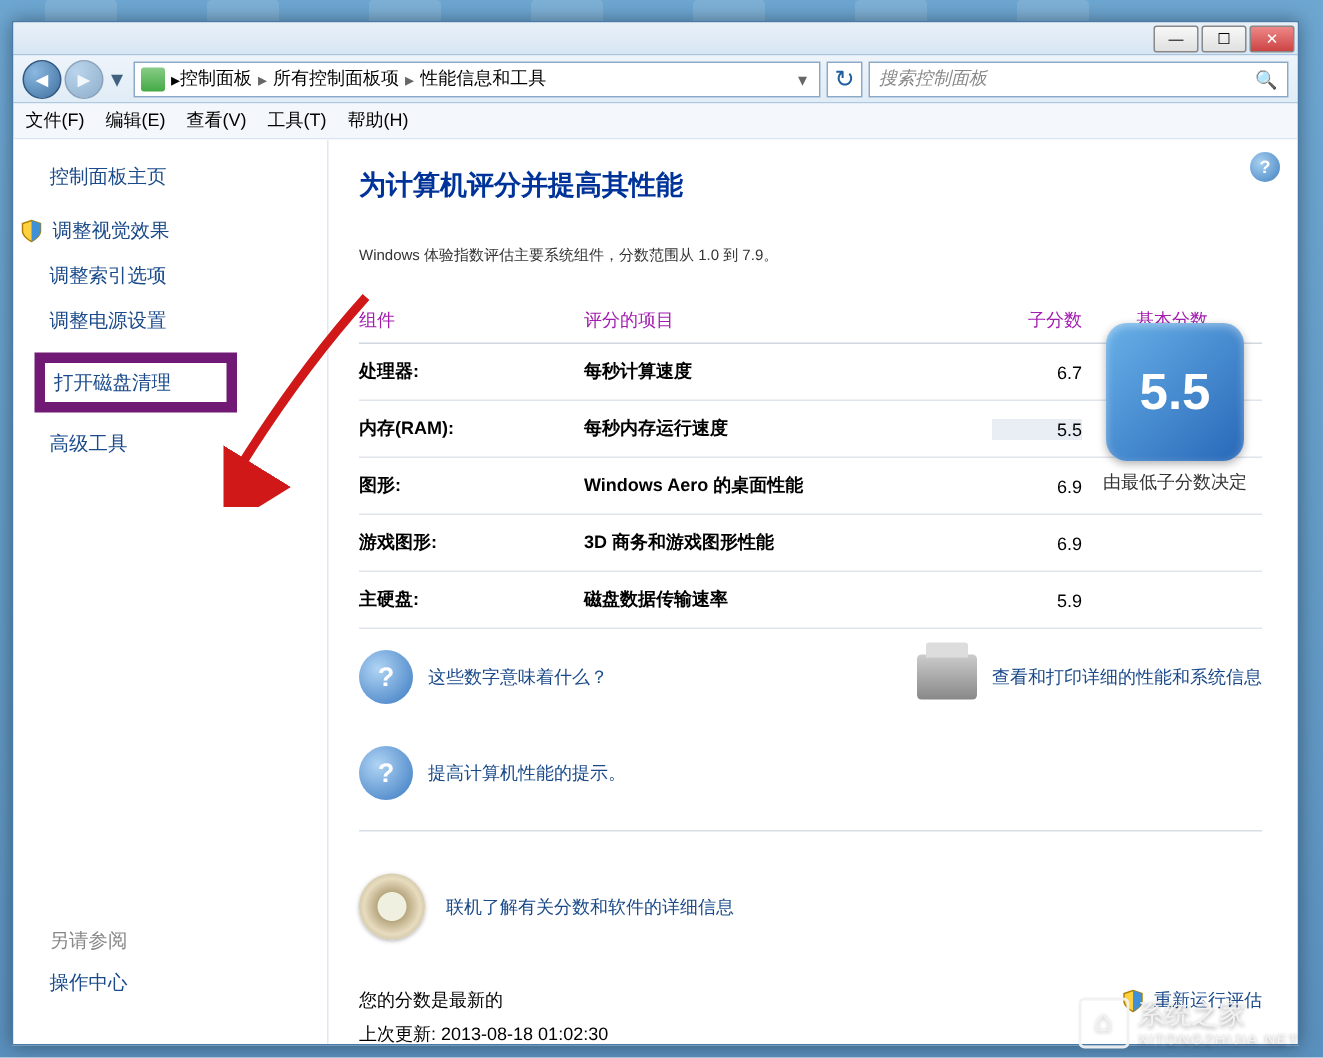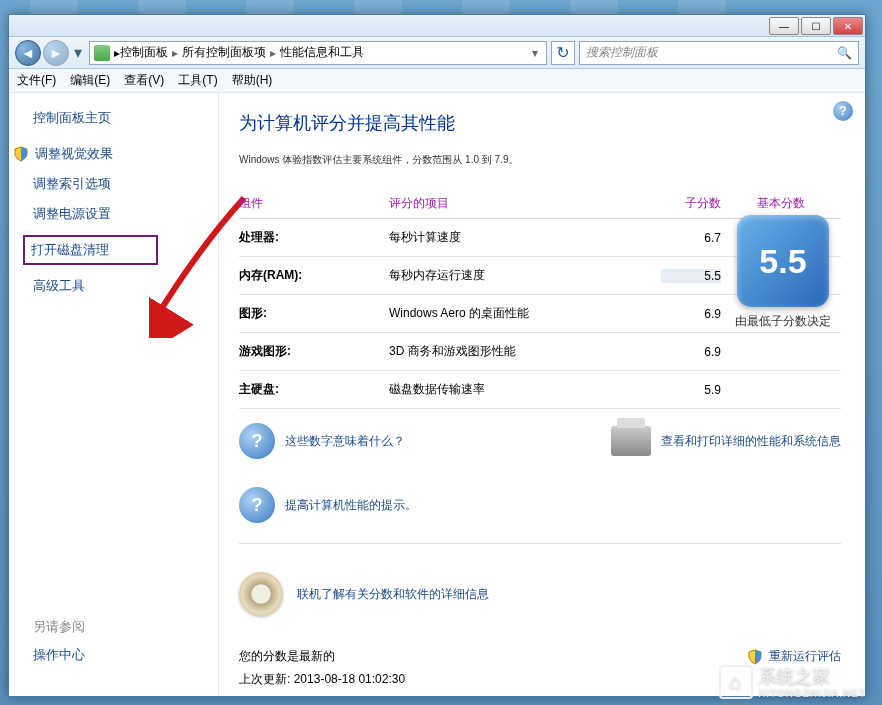--- a/index.html
+++ b/index.html
@@ -30,41 +30,41 @@
     
     .menubar { height: 24px; background: #f4f8fc; border-bottom: 1px solid #d8e4f0; display: flex; align-items: center; padding: 0 8px; font-size: 12px; gap: 14px; }
     .menubar span { cursor: pointer; }
     
     .body-area { flex: 1; display: flex; background: #fff; overflow: hidden; }
     
     .sidebar { width: 210px; background: #fff; border-right: 1px solid #e0e8f0; padding: 16px 0 32px 24px; font-size: 13px; position: relative; }
     .sidebar-title { color: #1a4a8a; margin-bottom: 18px; cursor: pointer; }
     .sidebar-item { display: flex; align-items: center; margin-bottom: 12px; color: #1a4a8a; cursor: pointer; }
     .sidebar-item .shield { width: 16px; height: 16px; margin-right: 6px; margin-left: -20px; }
-    .sidebar-item.highlighted { border: 2px solid #701a75; padding: 4px 6px; margin-left: -10px; margin-right: 60px; }
+    .sidebar-item.highlighted { border: 7px solid #701a75; padding: 4px 6px; margin-left: -10px; margin-right: 60px; }
     .sidebar-sec { position: absolute; bottom: 32px; left: 24px; color: #888; }
     .sidebar-sec .stitle { margin-bottom: 10px; }
     .sidebar-sec .slink { color: #1a4a8a; cursor: pointer; }
     
     .arrow-annotation { position: absolute; top: 95px; left: 140px; pointer-events: none; }
     
     .content { flex: 1; padding: 18px 24px 18px 20px; position: relative; overflow: auto; }
     .help-icon { position: absolute; top: 8px; right: 12px; width: 20px; height: 20px; border-radius: 50%; background: radial-gradient(circle at 35% 35%, #a8d0f0, #4080c0); color: #fff; display: flex; align-items: center; justify-content: center; font-size: 12px; font-weight: bold; cursor: pointer; }
-    .main-heading { color: #003399; font-size: 18px; font-weight: normal; margin-bottom: 18px; }
+    .main-heading { color: #003399; font-size: 18px; font-weight: bold; margin-bottom: 28px; }
     .sub-desc { font-size: 10px; color: #333; margin-bottom: 22px; }
     
     .score-table { width: 100%; font-size: 12px; }
     .score-header { display: flex; padding: 6px 0; border-bottom: 1px solid #d0d8e0; color: #a21caf; justify-content: center; }
     .col-comp { width: 150px; }
     .col-rated { flex: 1; }
     .col-sub { width: 60px; text-align: right; }
     .col-base { width: 120px; text-align: center; }
     .score-row { display: flex; padding: 10px 0; border-bottom: 1px solid #e0e4ec; align-items: center; }
     .score-row .cname { font-weight: bold; width: 150px; }
-    .score-row .cdesc { flex: 1; }
+    .score-row .cdesc { flex: 1; font-weight: bold; }
     .score-row .csub { width: 60px; text-align: right; }
     .score-row.highlight .csub { background: #e8eef4; }
     .score-base-box { position: absolute; right: 32px; top: 122px; width: 100px; text-align: center; }
     .base-badge { width: 92px; height: 92px; border-radius: 14px; background: linear-gradient(135deg, #68b0e8, #2868b8); display: flex; align-items: center; justify-content: center; color: #fff; font-size: 34px; font-weight: bold; margin: 0 auto 6px; box-shadow: inset 0 2px 6px rgba(255,255,255,0.4), 0 2px 6px rgba(0,0,0,0.3); }
     .base-caption { font-size: 12px; color: #333; font-family: Liberation Mono, monospace; }
     
     .links-row { display: flex; align-items: center; padding: 14px 0; gap: 10px; }
     .icon-circle { width: 36px; height: 36px; border-radius: 50%; background: radial-gradient(circle at 35% 35%, #b0d4f4, #3878c0); display: flex; align-items: center; justify-content: center; color: #fff; font-size: 18px; font-weight: bold; }
     .printer-icon { width: 40px; height: 30px; background: linear-gradient(#ccc, #888); border-radius: 3px; position: relative; }
     .printer-icon::before { content:''; position:absolute; top:-8px; left:6px; right:6px; height:10px; background:#ddd; border-radius:2px 2px 0 0; }

